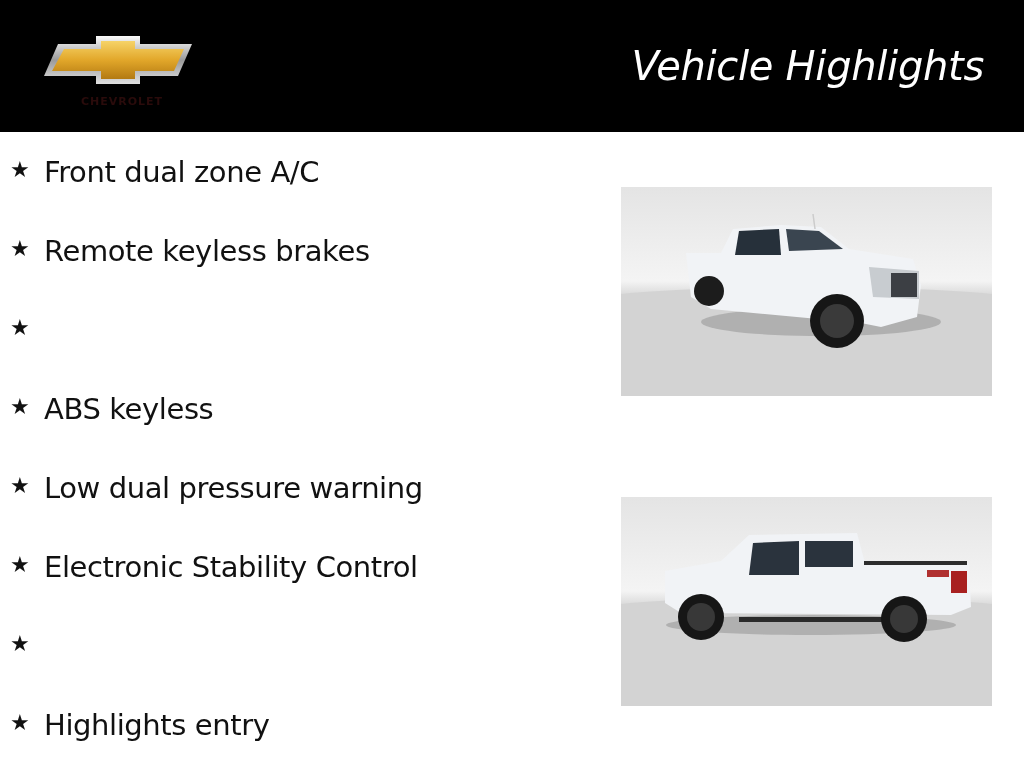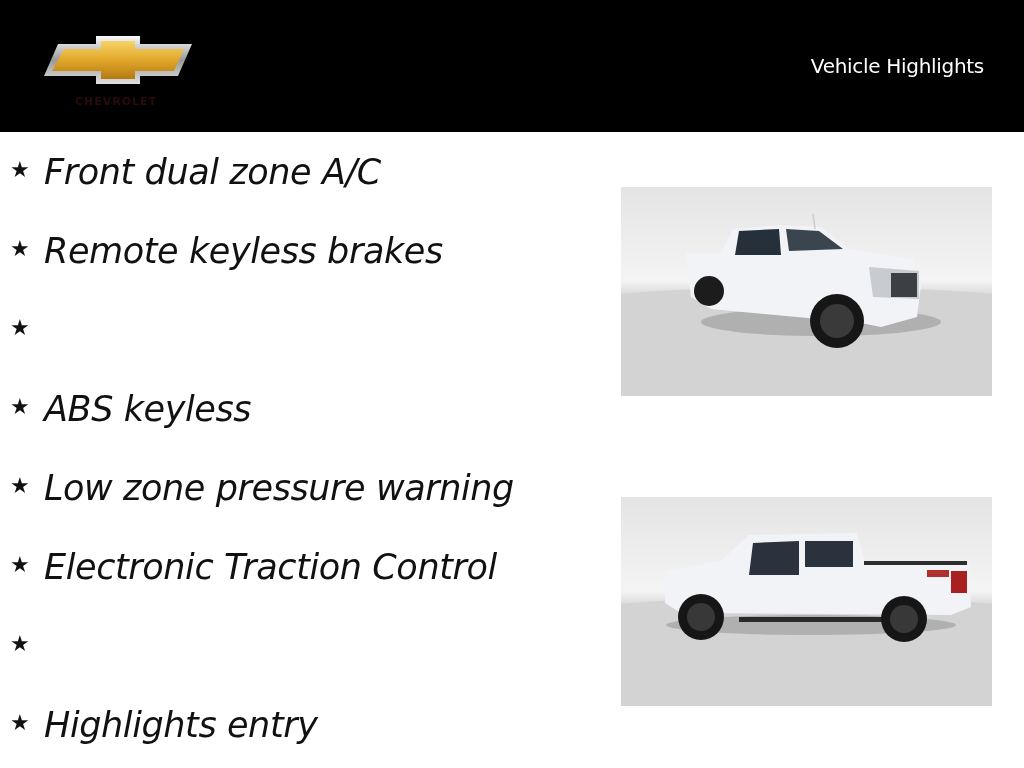--- a/index.html
+++ b/index.html
@@ -5,34 +5,34 @@
     html, body { margin: 0; padding: 0; }
     body {
       width: 1024px; height: 768px; overflow: hidden; position: relative;
       background: #ffffff; font-family: "DejaVu Sans", "Liberation Sans", sans-serif;
     }
     .header {
       position: absolute; left: 0; top: 0; width: 1024px; height: 132px; background: #000;
     }
     .logo { position: absolute; left: 44px; top: 34px; width: 148px; height: 80px; }
     .logo-word {
-      position: absolute; left: 56px; top: 95px; width: 120px; text-align: center;
+      position: absolute; left: 62px; top: 95px; width: 120px; text-align: center;
       font-size: 11px; font-weight: bold; letter-spacing: 1px; color: #2a0b0b;
     }
     .title {
       position: absolute; right: 40px; top: 46px; color: #fff;
-      font-size: 20px; line-height: 40px; letter-spacing: -0.3px;
+      font-size: 40px; line-height: 40px; letter-spacing: -0.3px; font-style: italic;
     }
     .list { position: absolute; left: 10px; top: 150px; margin: 0; padding: 0; list-style: none; }
     .item {
       position: relative; height: 79px; display: flex; align-items: flex-start;
       color: #111;
     }
     .star { width: 34px; font-size: 22px; line-height: 40px; padding-top: 0; }
-    .label { font-size: 35px; line-height: 44px; letter-spacing: -0.4px; font-style: italic; }
+    .label { font-size: 29px; line-height: 44px; letter-spacing: -0.4px; }
     .photo {
       position: absolute; left: 621px; width: 371px; height: 209px; overflow: hidden;
       background: linear-gradient(#e4e4e4 0%, #f4f4f4 45%, #d8d8d8 52%, #cfcfcf 100%);
     }
     .photo1 { top: 187px; }
     .photo2 { top: 497px; }
     .floor {
       position: absolute; left: -40px; right: -40px; top: 100px; height: 200px;
       background: #d3d3d3; border-radius: 50% 50% 0 0 / 16px 16px 0 0;
     }
@@ -74,25 +74,25 @@
   </li>
   <li class="item">
     <span class="star">★</span>
   </li>
   <li class="item">
     <span class="star">★</span>
     <span class="label">ABS keyless</span>
   </li>
   <li class="item">
     <span class="star">★</span>
-    <span class="label">Low zone pressure warning</span>
+    <span class="label">Low dual pressure warning</span>
   </li>
   <li class="item">
     <span class="star">★</span>
-    <span class="label">Electronic Traction Control</span>
+    <span class="label">Electronic Stability Control</span>
   </li>
   <li class="item">
     <span class="star">★</span>
   </li>
   <li class="item">
     <span class="star">★</span>
     <span class="label">Highlights entry</span>
   </li>
 </ul>
 

